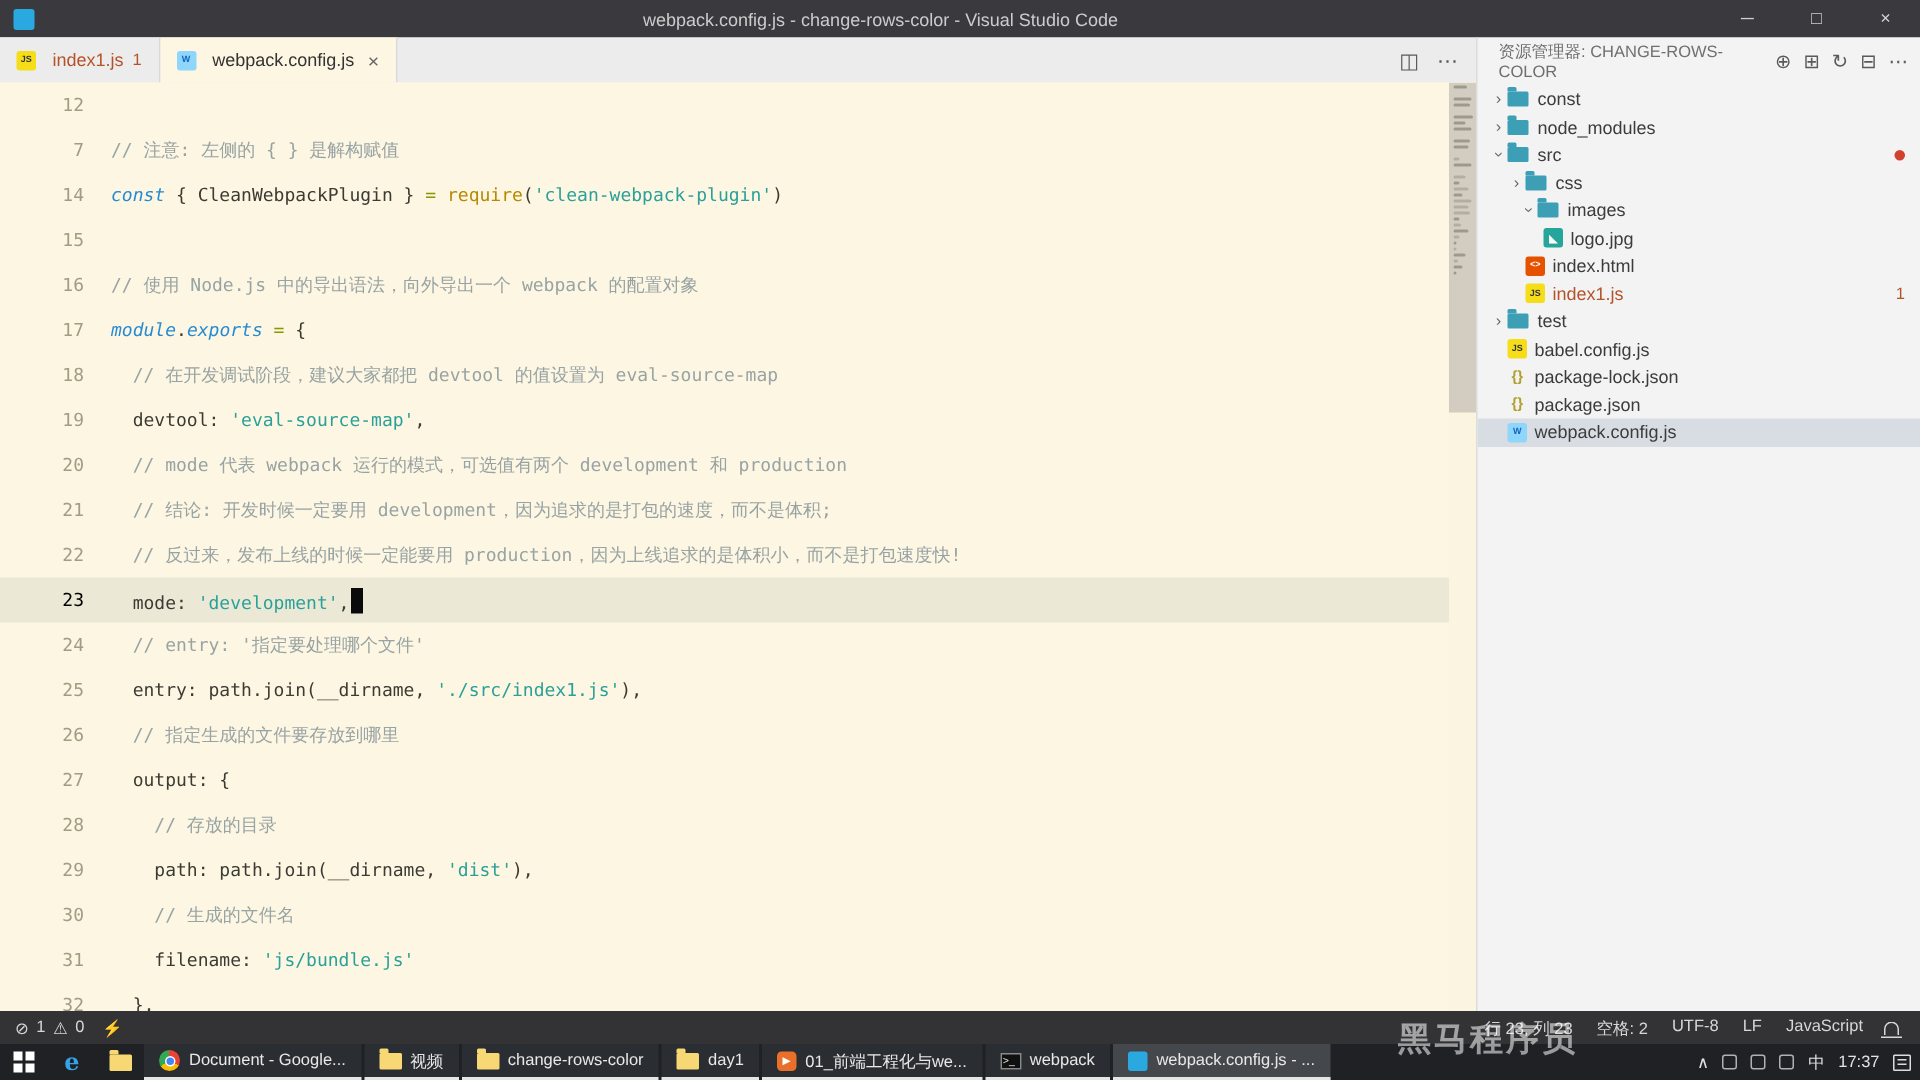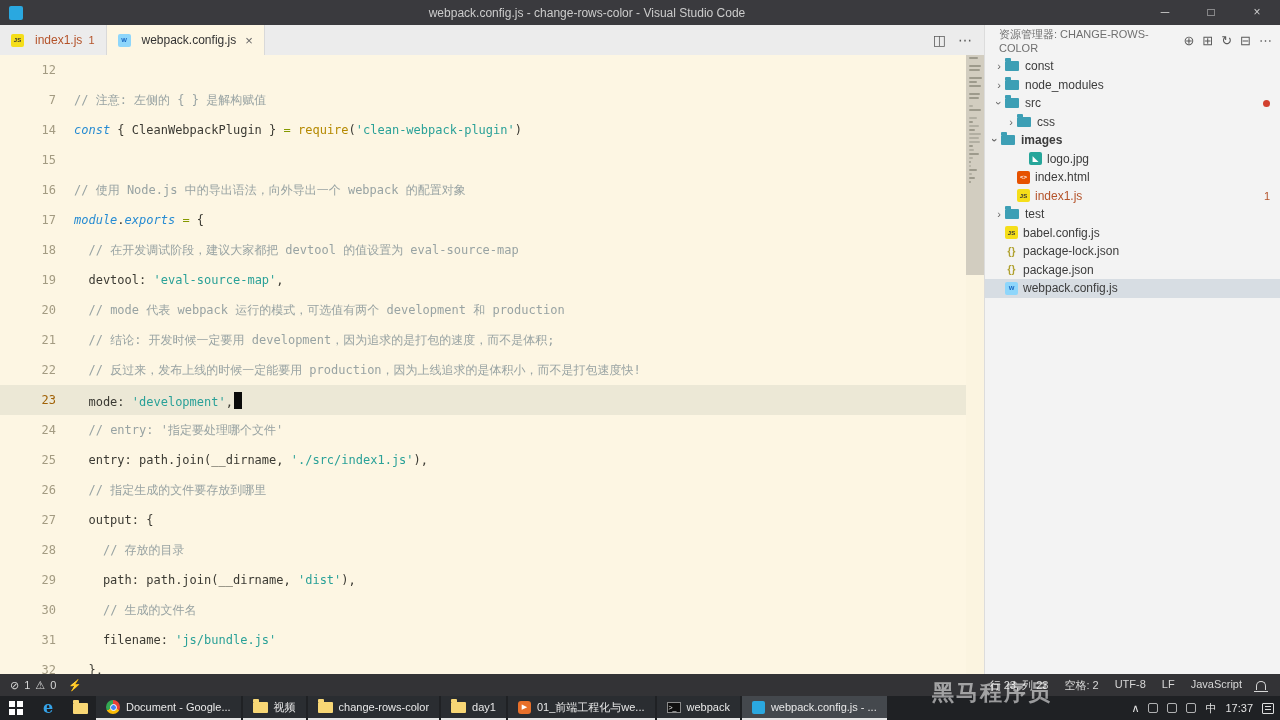--- a/index.html
+++ b/index.html
@@ -28,21 +28,21 @@
                     color:#5a5a5a; font-size:14px; }
   .tabbar-actions span { cursor:pointer; }
 
   
   .editor { position:absolute; top:55px; left:0; width:984px; height:619px; background:#fdf6e3; overflow:hidden; }
   .code-area { position:absolute; top:0; left:0; width:966px; height:619px; overflow:hidden; }
   .code-line { height:30px; display:flex; align-items:center; cursor:text; }
   .code-line.current { background:#ece8d6; }
   .ln { flex:0 0 56px; text-align:right; font-family:"DejaVu Sans Mono", monospace; font-size:12px;
         color:#a39b82; cursor:pointer; }
-  .code-line.current .ln { color:#a16207; }
+  .code-line.current .ln { color:#000000; }
   .code-text { margin-left:18px; white-space:pre; font-family:"DejaVu Sans Mono","DejaVu Sans", monospace;
                font-size:12px; }
   .tk-kw { color:#268bd2; font-style:italic; }
   .tk-pn { color:#3b3a33; }
   .tk-cm { color:#98a3a3; }
   .tk-st { color:#2aa198; }
   .tk-op { color:#859900; }
   .tk-fn { color:#b58900; }
   .cursor-block { display:inline-block; width:8px; height:17px; background:#0a0a0a; vertical-align:-3px; margin-left:1px; }
 
@@ -305,21 +305,21 @@
         <span class="chev expanded">›</span>
         <span class="icon-folder" style="background: rgb(61, 159, 181);"></span>
         <span>src</span>
         <span class="row-dot"></span>
       </div>
       <div class="row" style="padding-left: 20px;">
         <span class="chev">›</span>
         <span class="icon-folder" style="background: rgb(61, 159, 181);"></span>
         <span>css</span>
       </div>
-      <div class="row" style="padding-left: 4px; font-weight: bold;">
+      <div class="row" style="padding-left: 28px;">
         <span class="chev expanded">›</span>
         <span class="icon-folder" style="background: rgb(61, 159, 181);"></span>
         <span>images</span>
       </div>
       <div class="row" style="padding-left: 32px;">
         <span class="chev"></span>
         <span class="file-icon image" style="background: rgb(38, 166, 154); color: rgb(255, 255, 255); font-size: 7px;">◣</span>
         <span>logo.jpg</span>
       </div>
       <div class="row" style="padding-left: 20px;">

